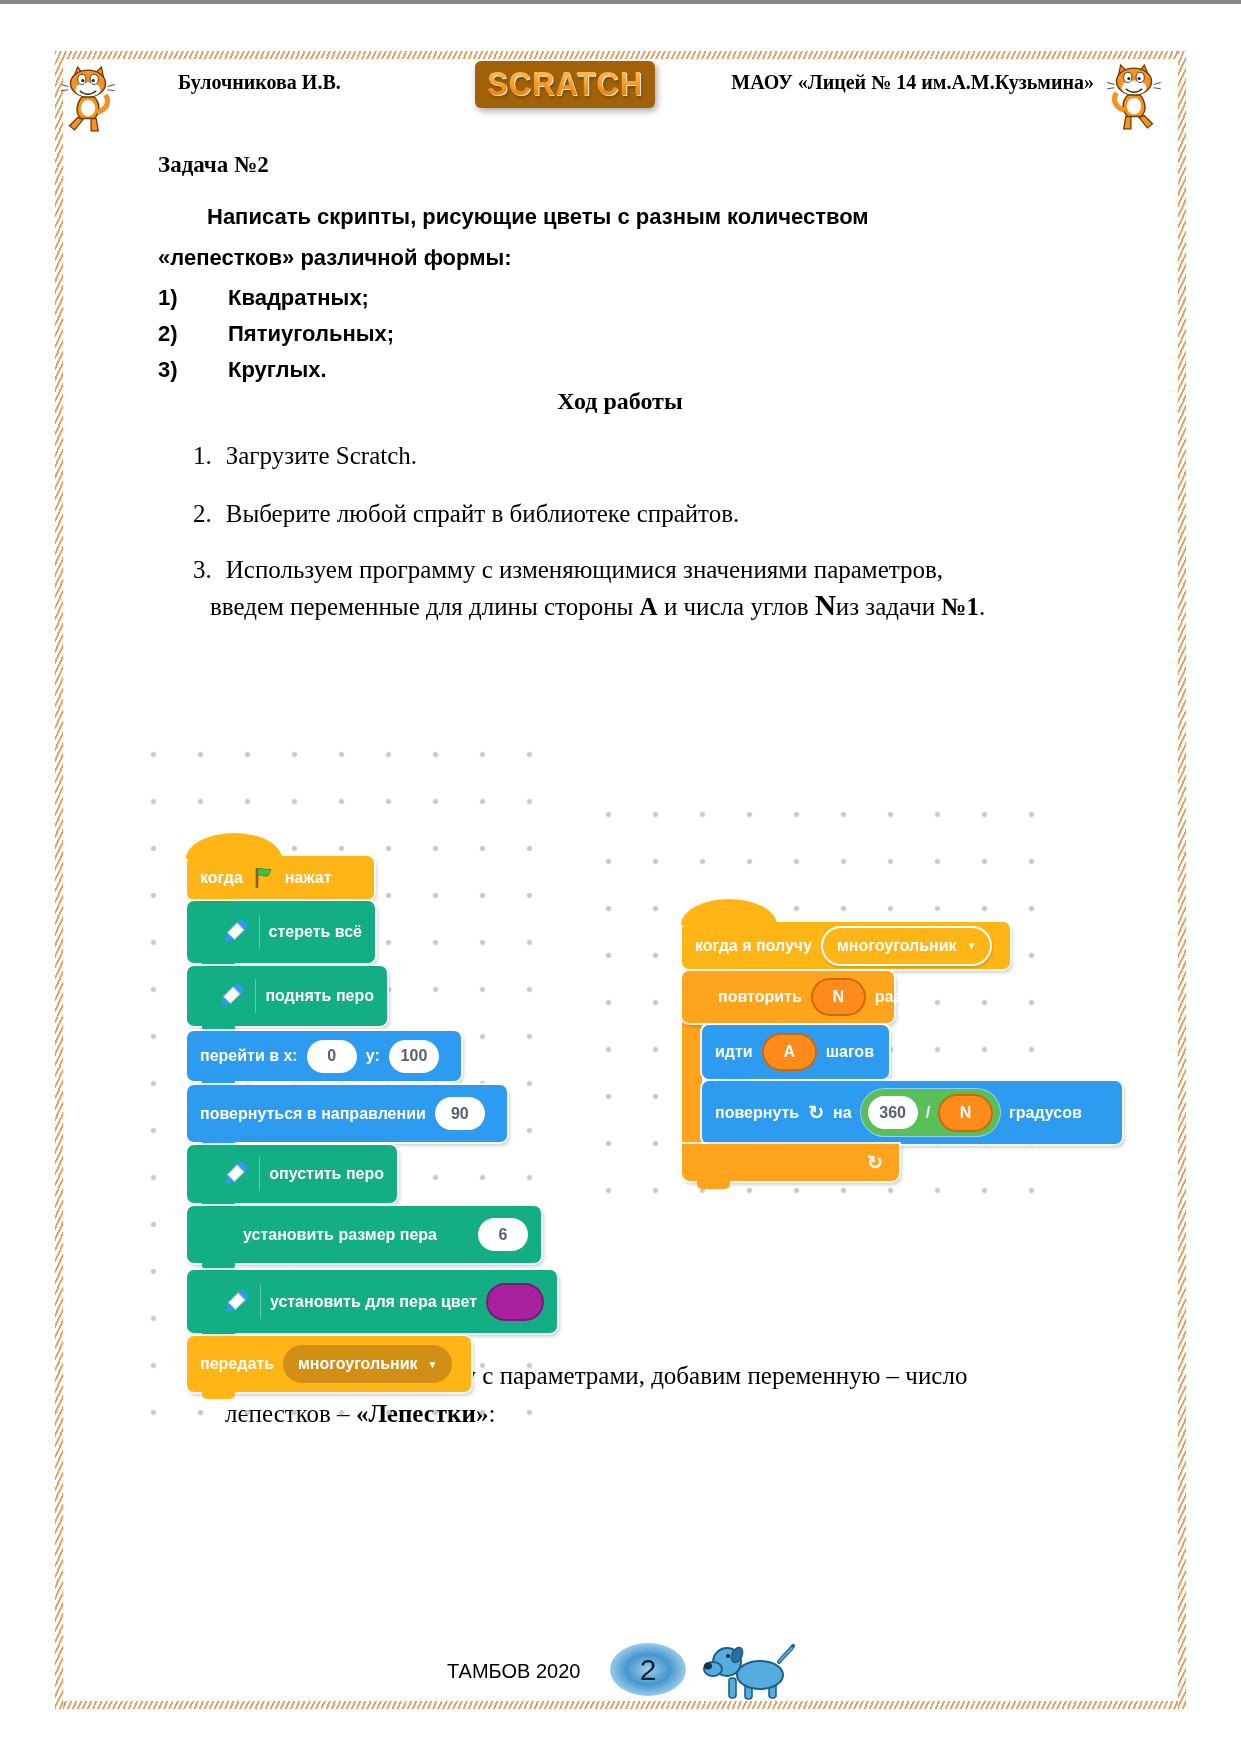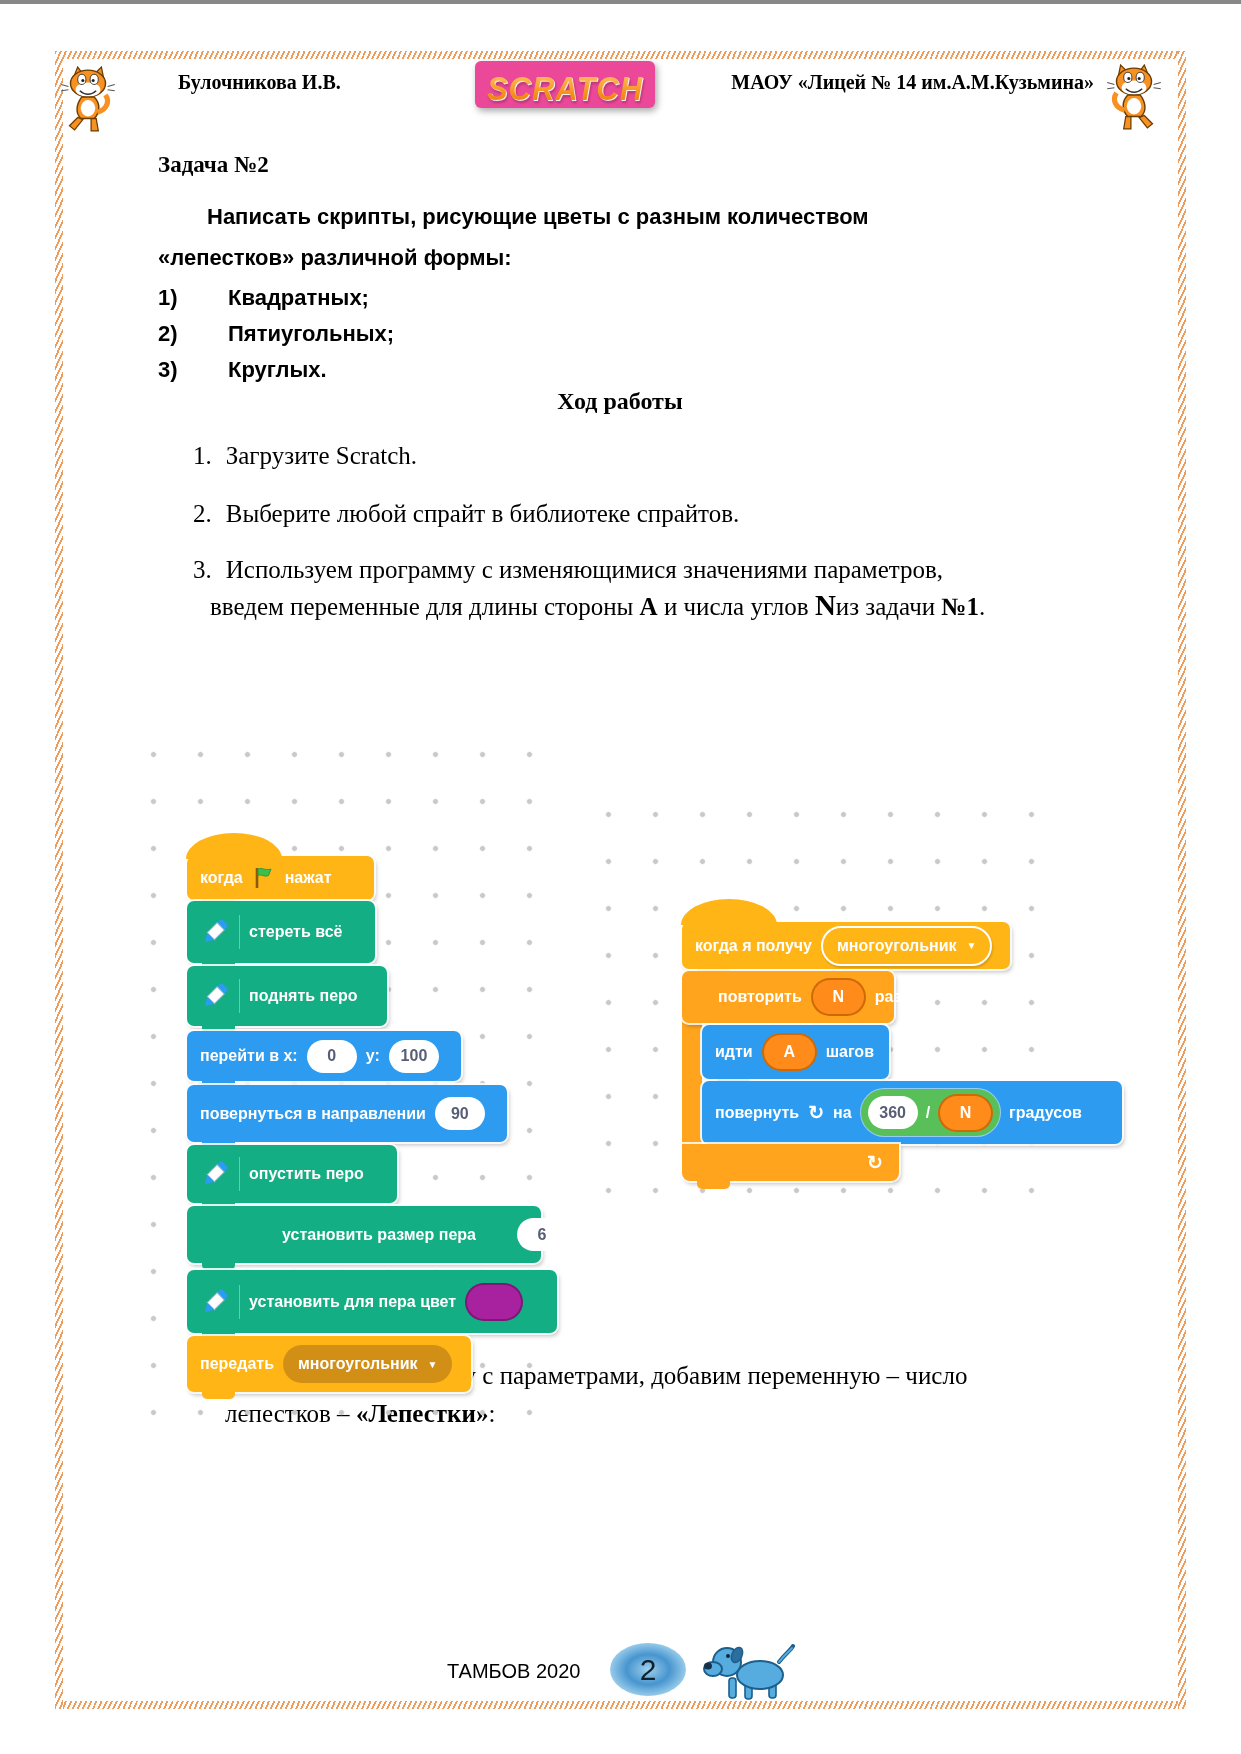--- a/index.html
+++ b/index.html
@@ -18,22 +18,22 @@
   .h-top    { left:55px; top:47px;   width:1131px; height:8px; }
   .h-bottom { left:55px; top:1697px; width:1131px; height:8px; }
   .h-left   { left:55px; top:47px;   width:8px; height:1658px; }
   .h-right  { left:1178px; top:47px; width:8px; height:1658px; }
 
   
   .hdr-author { position:absolute; left:178px; top:67px; font-size:20px; font-weight:700; }
   .hdr-school { position:absolute; left:660px; top:67px; width:434px; text-align:right; font-size:20px; font-weight:700; }
   .logo-card {
     position:absolute; left:475px; top:57px; width:180px; height:47px;
-    background:#ec4899; border-radius:6px; box-shadow:2px 3px 7px rgba(0,0,0,0.35);
-    display:flex; align-items:flex-end; justify-content:center;font-style:italic;
+    background:#a16207; border-radius:6px; box-shadow:2px 3px 7px rgba(0,0,0,0.35);
+    display:flex; align-items:center; justify-content:center;
   }
   .logo-text {
     font-family:"Liberation Sans", sans-serif; font-weight:800; font-size:31px; letter-spacing:1px;
     background:linear-gradient(180deg,#FFC86B 0%,#F7941E 55%,#E2700A 100%);
     -webkit-background-clip:text; background-clip:text; color:transparent;
     transform:scaleY(1.05); filter:drop-shadow(1px 1px 0 rgba(255,255,255,0.9)) drop-shadow(1px 2px 1px rgba(0,0,0,0.25));
   }
   .cat { position:absolute; width:56px; height:68px; }
   .cat-left  { left:60px; top:62px; }
   .cat-right { left:1106px; top:60px; transform:scaleX(-1); }
@@ -68,21 +68,21 @@
   #script-right { left:605px; top:785px; width:437px; height:412px; }
 
   .blk {
     position:absolute; display:flex; align-items:center; gap:9px; padding:0 13px;
     border-radius:7px; color:#fff;
     font-family:"Liberation Sans", sans-serif; font-size:16px; font-weight:600;
     box-shadow:0 0 0 2px rgba(255,255,255,0.85), 2px 3px 4px rgba(0,0,0,0.25);
     white-space:nowrap;
   }
   .c-events  { background:#FFB515; }
-  .c-pen     { background:#14AE85; }
+  .c-pen     { background:#14AE85;justify-content:flex-end; }
   .c-motion  { background:#2D9BF0; }
   .c-control { background:#FFA41C; }
   .bump::after {
     content:""; position:absolute; bottom:-7px; left:15px; width:33px; height:8px;
     background:inherit; border-radius:0 0 5px 5px;
   }
   .hat::before {
     content:""; position:absolute; top:-23px; left:-1px; width:96px; height:26px;
     background:inherit; border-radius:48px 48px 0 0 / 26px 26px 0 0;
   }

